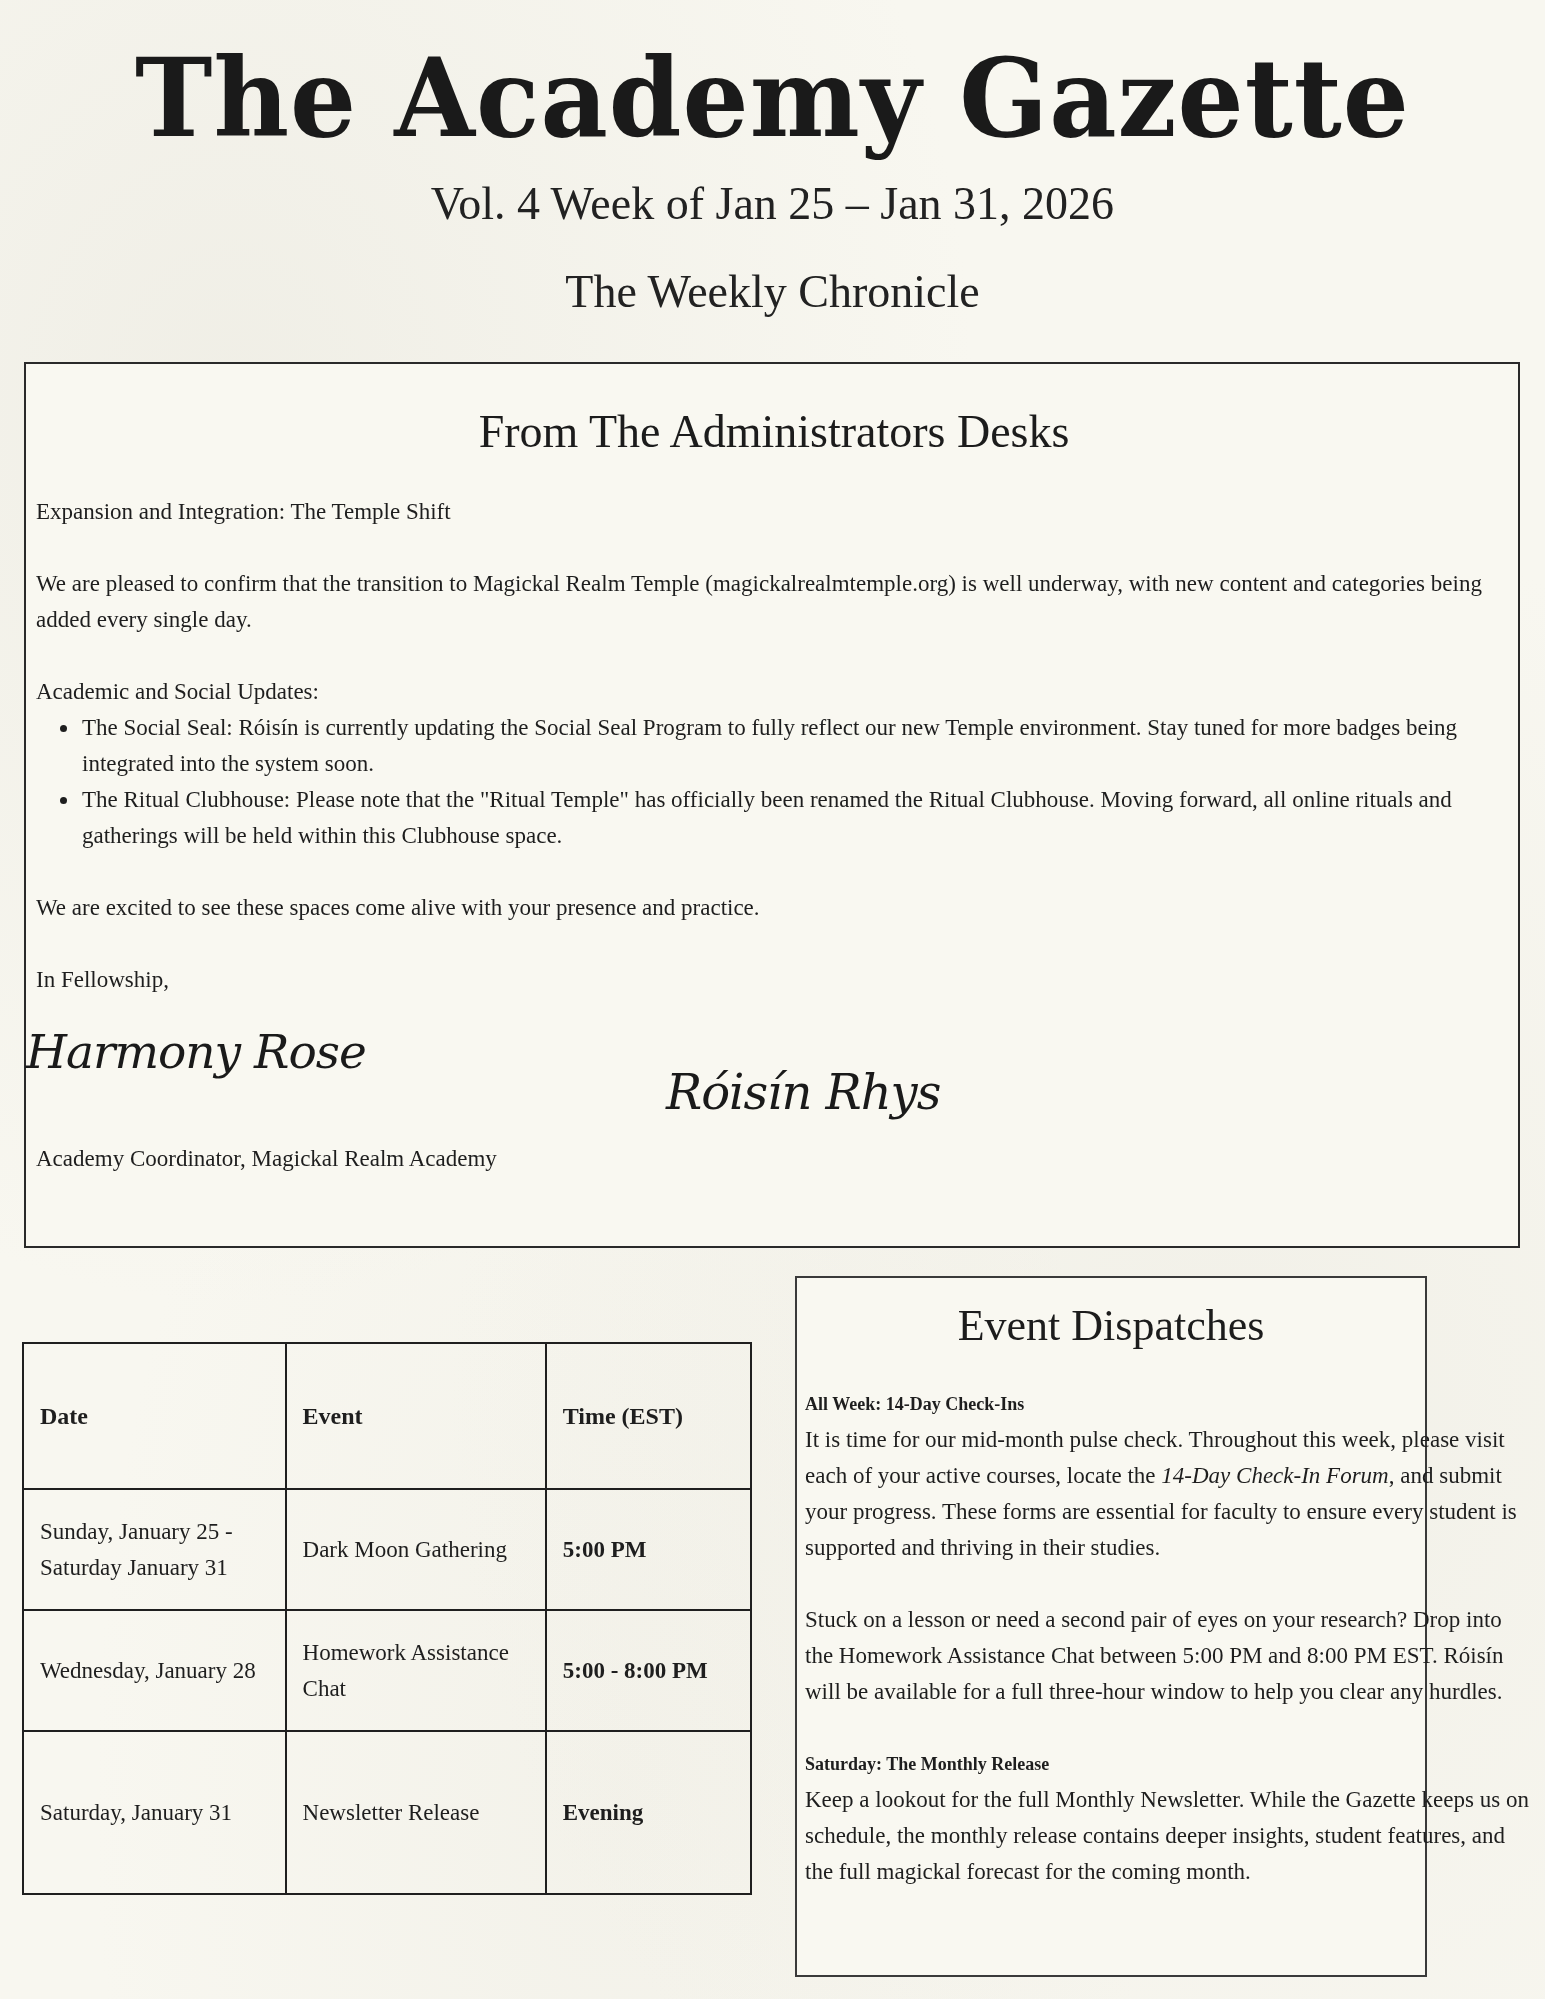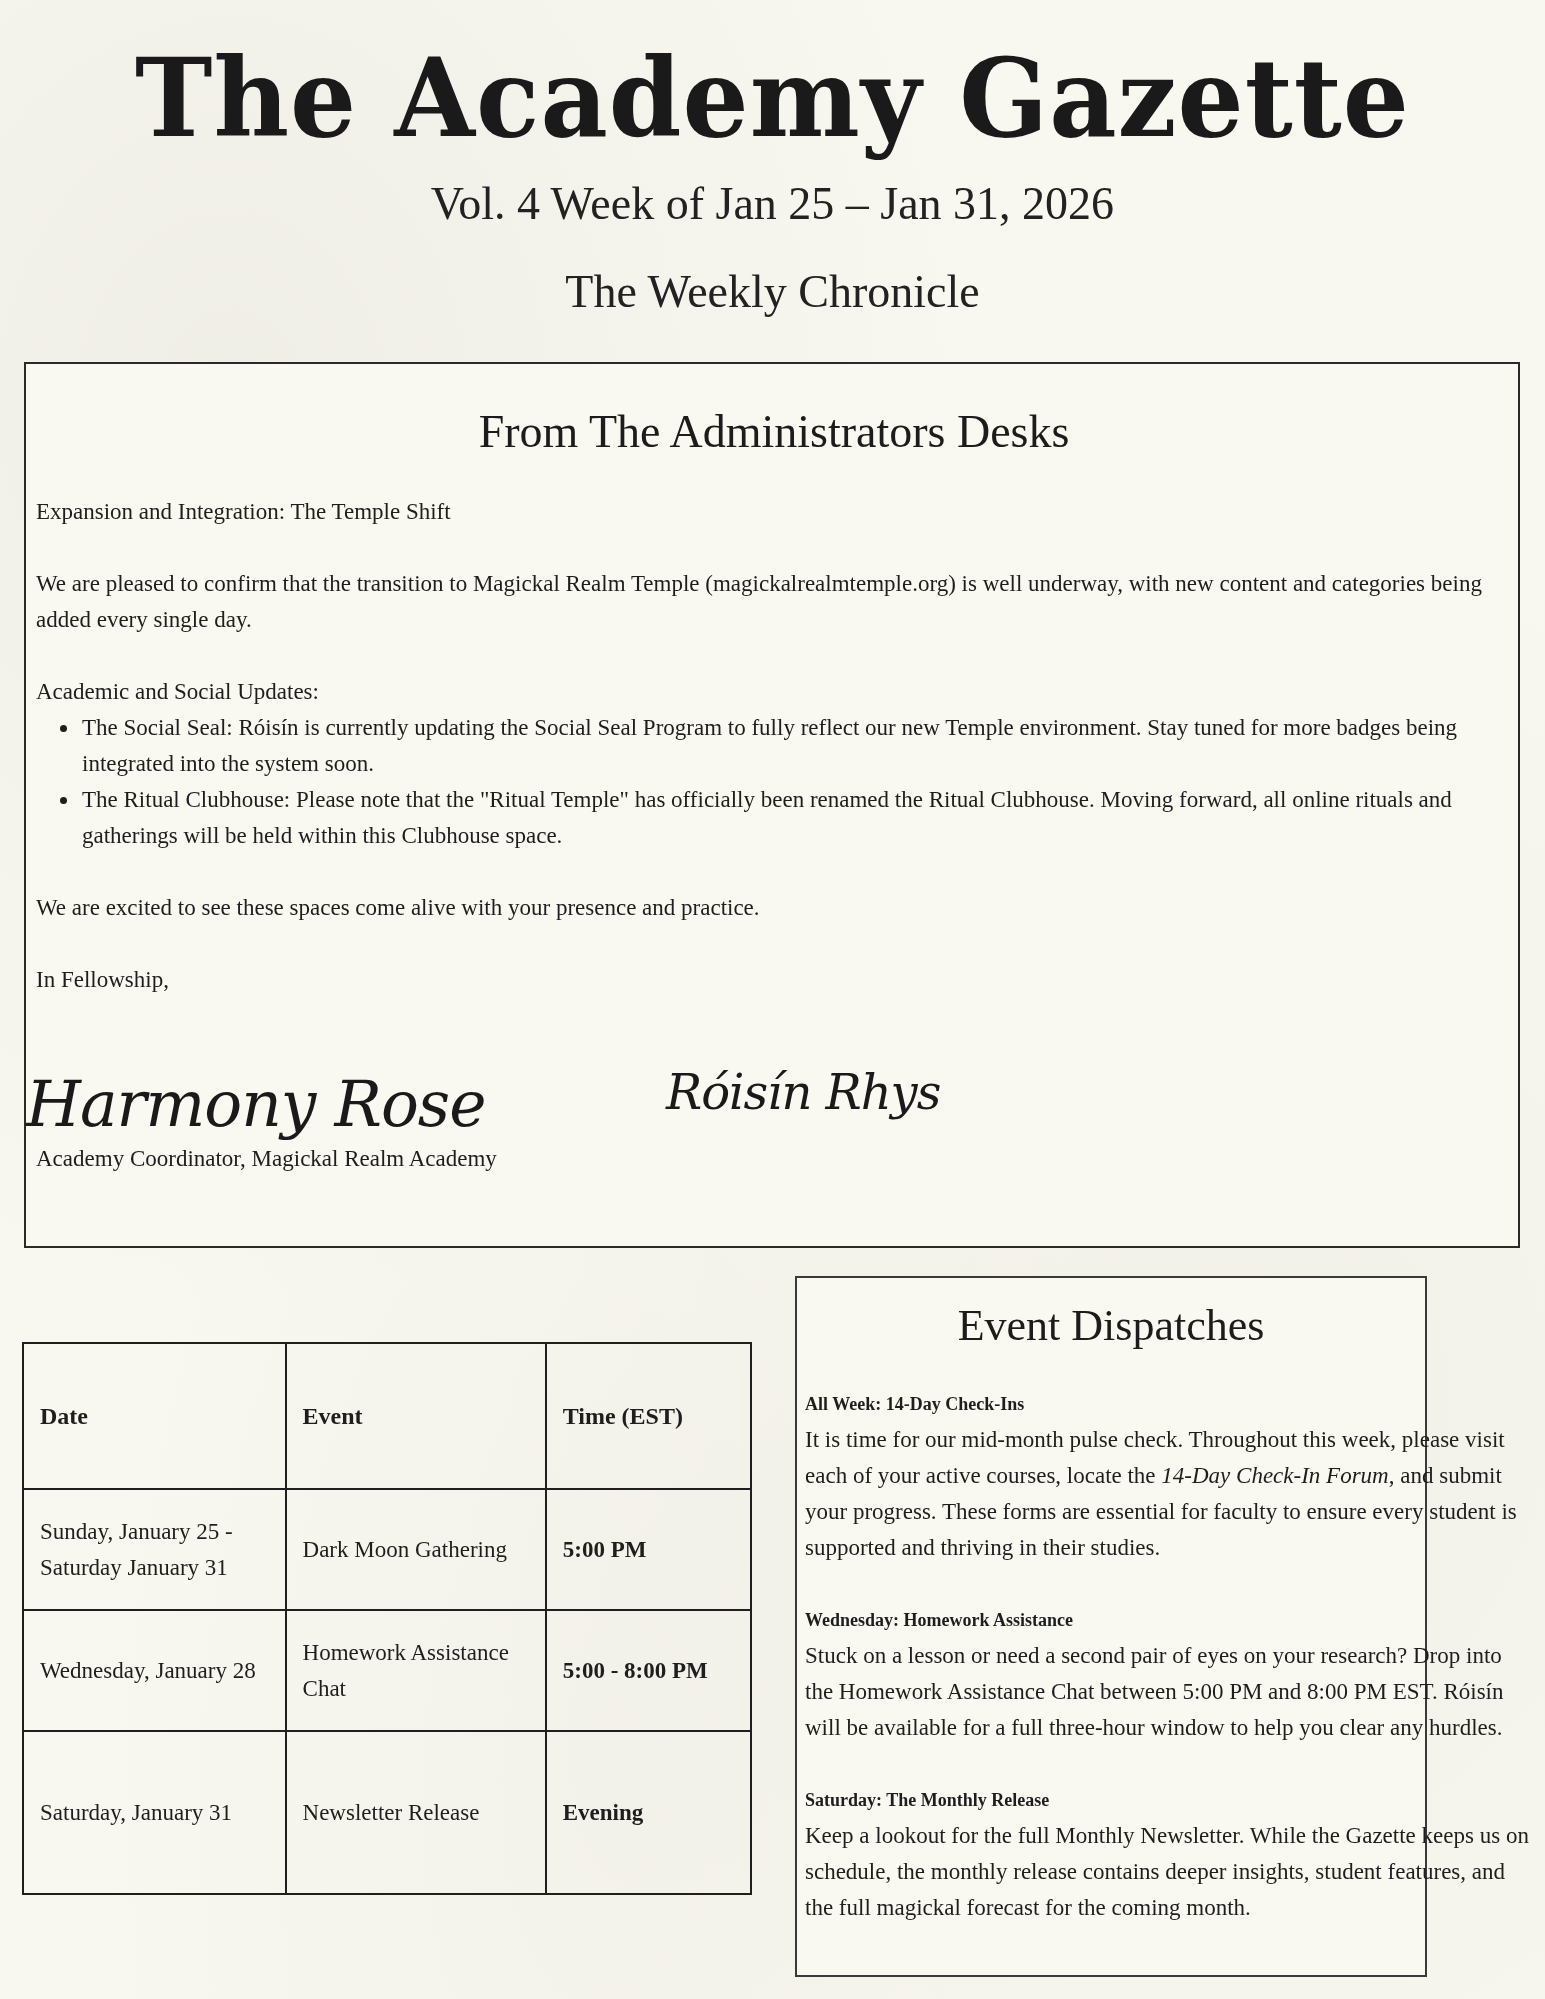--- a/index.html
+++ b/index.html
@@ -93,23 +93,22 @@
 
     .signature {
       position: absolute;
       font-family: "DejaVu Serif", serif;
       font-style: italic;
       color: #1a1a1a;
     }
     .sig-harmony {
       left: 0px;
       top: 660px;
-      font-size: 63px;
+      font-size: 47px;
       letter-spacing: -1px;
-      margin-top: 44px;
     }
     .sig-roisin {
       left: 640px;
       top: 700px;
       font-size: 48px;
       letter-spacing: -1px;
     }
     .sig-title {
       position: absolute;
       font-size: 23px;
@@ -247,21 +246,20 @@
 </table>
 
 <section class="dispatch-box">
   <h2 class="dispatch-heading" style="margin:0;font-weight:normal;">Event Dispatches</h2>
   <div class="dispatch-body">
     <div class="dispatch-item">
       <h3>All Week: 14-Day Check-Ins</h3>
       <p><span>It is time for our mid-month pulse check. Throughout this week, please visit each of your active courses, locate the </span><em>14-Day Check-In Forum</em><span>, and submit your progress. These forms are essential for faculty to ensure every student is supported and thriving in their studies.</span></p>
     </div>
     <div class="dispatch-item">
-      <h3>Wednesday: Homework Assistance</h3>
       <p>Stuck on a lesson or need a second pair of eyes on your research? Drop into the Homework Assistance Chat between 5:00 PM and 8:00 PM EST. Róisín will be available for a full three-hour window to help you clear any hurdles.</p>
     </div>
     <div class="dispatch-item">
       <h3>Saturday: The Monthly Release</h3>
       <p>Keep a lookout for the full Monthly Newsletter. While the Gazette keeps us on schedule, the monthly release contains deeper insights, student features, and the full magickal forecast for the coming month.</p>
     </div>
   </div>
 </section>
 
 </body></html>

